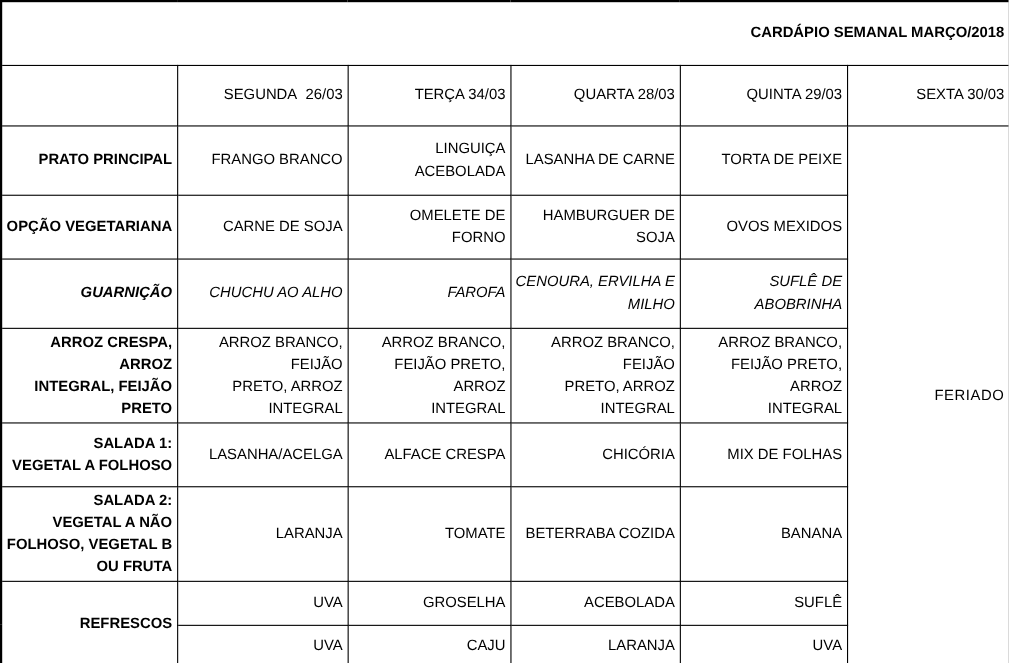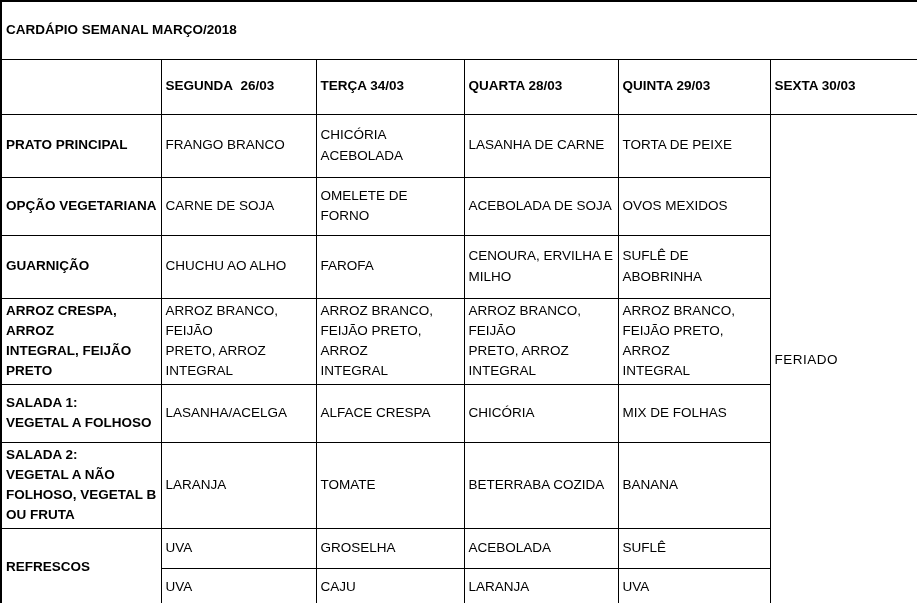--- a/index.html
+++ b/index.html
@@ -17,53 +17,53 @@
     overflow: hidden;
   }
   table.menu {
     width: 915px;
     border-collapse: collapse;
     table-layout: fixed;
     border: 2px solid #000000;
   }
   table.menu td {
     border: 1.5px solid #000000;
-    text-align: left;
+    text-align: right;
     vertical-align: middle;
     padding: 2px 4px;
     font-size: 13.5px;
     line-height: 1.5;
     white-space: pre-line;
     overflow: hidden;
     box-sizing: border-box;
     margin-top: 28px;
   }
   td.title-cell {
     font-weight: bold;
     font-size: 14px;
   }
   td.day-header {
-    font-weight: bold;
+    font-weight: normal;
     font-size: 13.5px;
   }
   td.row-label {
     font-weight: bold;
     font-size: 13.5px;
     line-height: 1.5;
   }
   td.holiday-cell {
     font-size: 19px;
     font-weight: normal;
     letter-spacing: 0.5px;
   }
   tr.r-title  { height: 58px; }
   tr.r-header { height: 55px; }
   tr.r1 { height: 63px; }
   tr.r2 { height: 58px; }
-  tr.r3 { height: 63px; }
+  tr.r3 { height: 63px; font-style: italic; }
   tr.r4 { height: 61px; }
   tr.r5 { height: 58px; }
   tr.r6 { height: 86px; }
   tr.r7 { height: 40px; }
   tr.r8 { height: 38px; }
 </style>
 </head>
 <body>
 
 <div class="sheet">
@@ -87,31 +87,31 @@
       <td class="day-header">SEGUNDA&nbsp; 26/03</td>
       <td class="day-header">TERÇA 34/03</td>
       <td class="day-header">QUARTA 28/03</td>
       <td class="day-header">QUINTA 29/03</td>
       <td class="day-header">SEXTA 30/03</td>
     </tr>
 
     <tr class="r1">
       <td class="row-label">PRATO PRINCIPAL</td>
       <td>FRANGO BRANCO</td>
-      <td>CHICÓRIA ACEBOLADA</td>
+      <td>LINGUIÇA ACEBOLADA</td>
       <td>LASANHA DE CARNE</td>
       <td>TORTA DE PEIXE</td>
       <td class="holiday-cell" rowspan="8">FERIADO</td>
     </tr>
 
     <tr class="r2">
       <td class="row-label">OPÇÃO VEGETARIANA</td>
       <td>CARNE DE SOJA</td>
       <td>OMELETE DE FORNO</td>
-      <td>ACEBOLADA DE SOJA</td>
+      <td>HAMBURGUER DE SOJA</td>
       <td>OVOS MEXIDOS</td>
     </tr>
 
     <tr class="r3">
       <td class="row-label">GUARNIÇÃO</td>
       <td>CHUCHU AO ALHO</td>
       <td>FAROFA</td>
       <td>CENOURA, ERVILHA E
 MILHO</td>
       <td>SUFLÊ DE ABOBRINHA</td>

